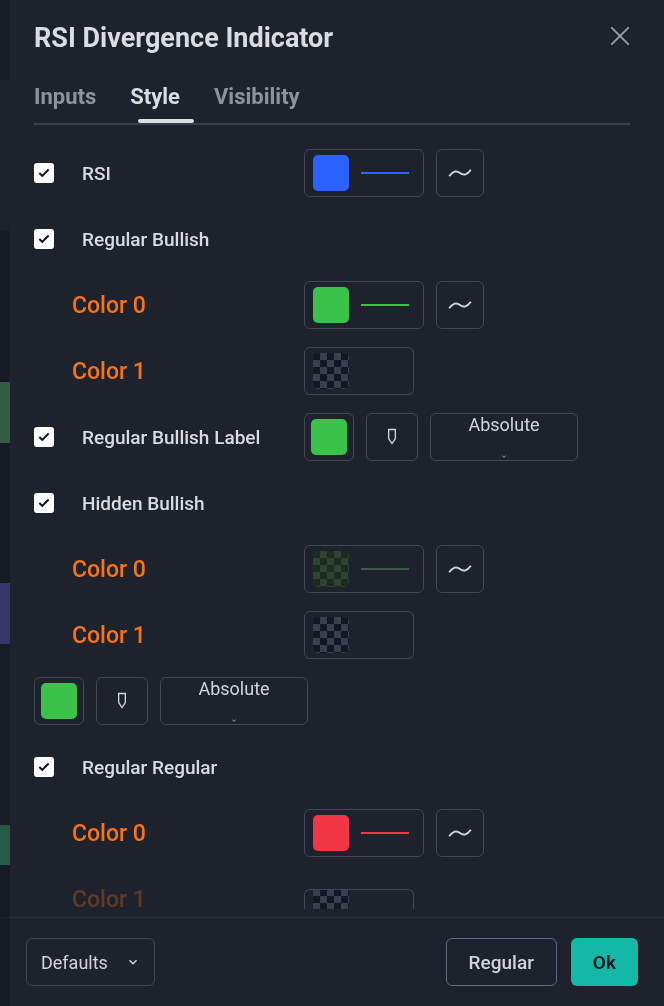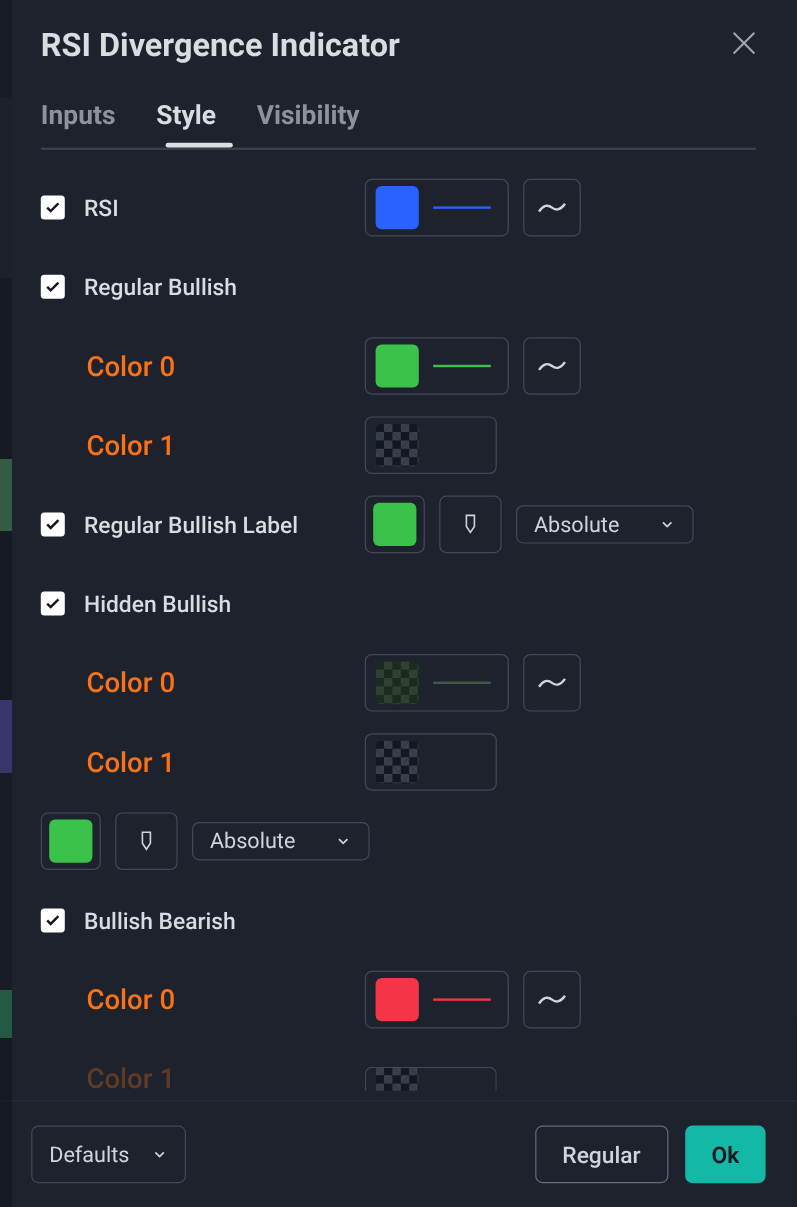--- a/index.html
+++ b/index.html
@@ -76,21 +76,21 @@
     }
     .row {
       display: flex;
       align-items: center;
       min-height: 52px;
       margin-bottom: 14px;
     }
     .checkbox-label {
       display: flex;
       align-items: center;
-      gap: 16px;
+      gap: 28px;
       width: 270px;
     }
     .checkbox {
       width: 20px;
       height: 20px;
       background: #ffffff;
       border-radius: 3px;
       display: flex;
       align-items: center;
       justify-content: center;
@@ -183,32 +183,33 @@
     .color-only {
       border: 1px solid #434858;
       border-radius: 6px;
       height: 48px;
       padding: 6px;
       cursor: pointer;
       display: flex;
       align-items: center;
     }
     .select-box {
-      height: 32px;
+      height: 48px;
       border: 1px solid #434858;
       border-radius: 6px;
       padding: 0 14px;
       display: flex;
       align-items: center;
       gap: 18px;
       cursor: pointer;
       font-size: 18px;
       color: #d1d5db;
       min-width: 148px;
       justify-content: space-between;
+      flex-direction: column;
     }
     .footer {
       display: flex;
       align-items: center;
       justify-content: space-between;
       padding: 20px 26px;
       border-top: 1px solid #2a2e3a;
       background: #1e222d;
     }
     .defaults-btn {
@@ -437,21 +438,21 @@
       </div>
     </div>
 
     <div class="row">
       <div class="checkbox-label">
         <div class="checkbox">
           <svg viewBox="0 0 24 24" fill="none" stroke="#131722" stroke-width="3.5">
               <polyline points="4 12 9 17 20 6"></polyline>
             </svg>
         </div>
-        <span class="label">Bullish Bearish</span>
+        <span class="label">Regular Regular</span>
       </div>
     </div>
 
     <div class="row">
       <div class="checkbox-label">
         <span class="sublabel">Color 0</span>
       </div>
       <div class="controls">
         <div class="color-line-group">
           <div class="color-swatch" style="background:#f23645"></div>

